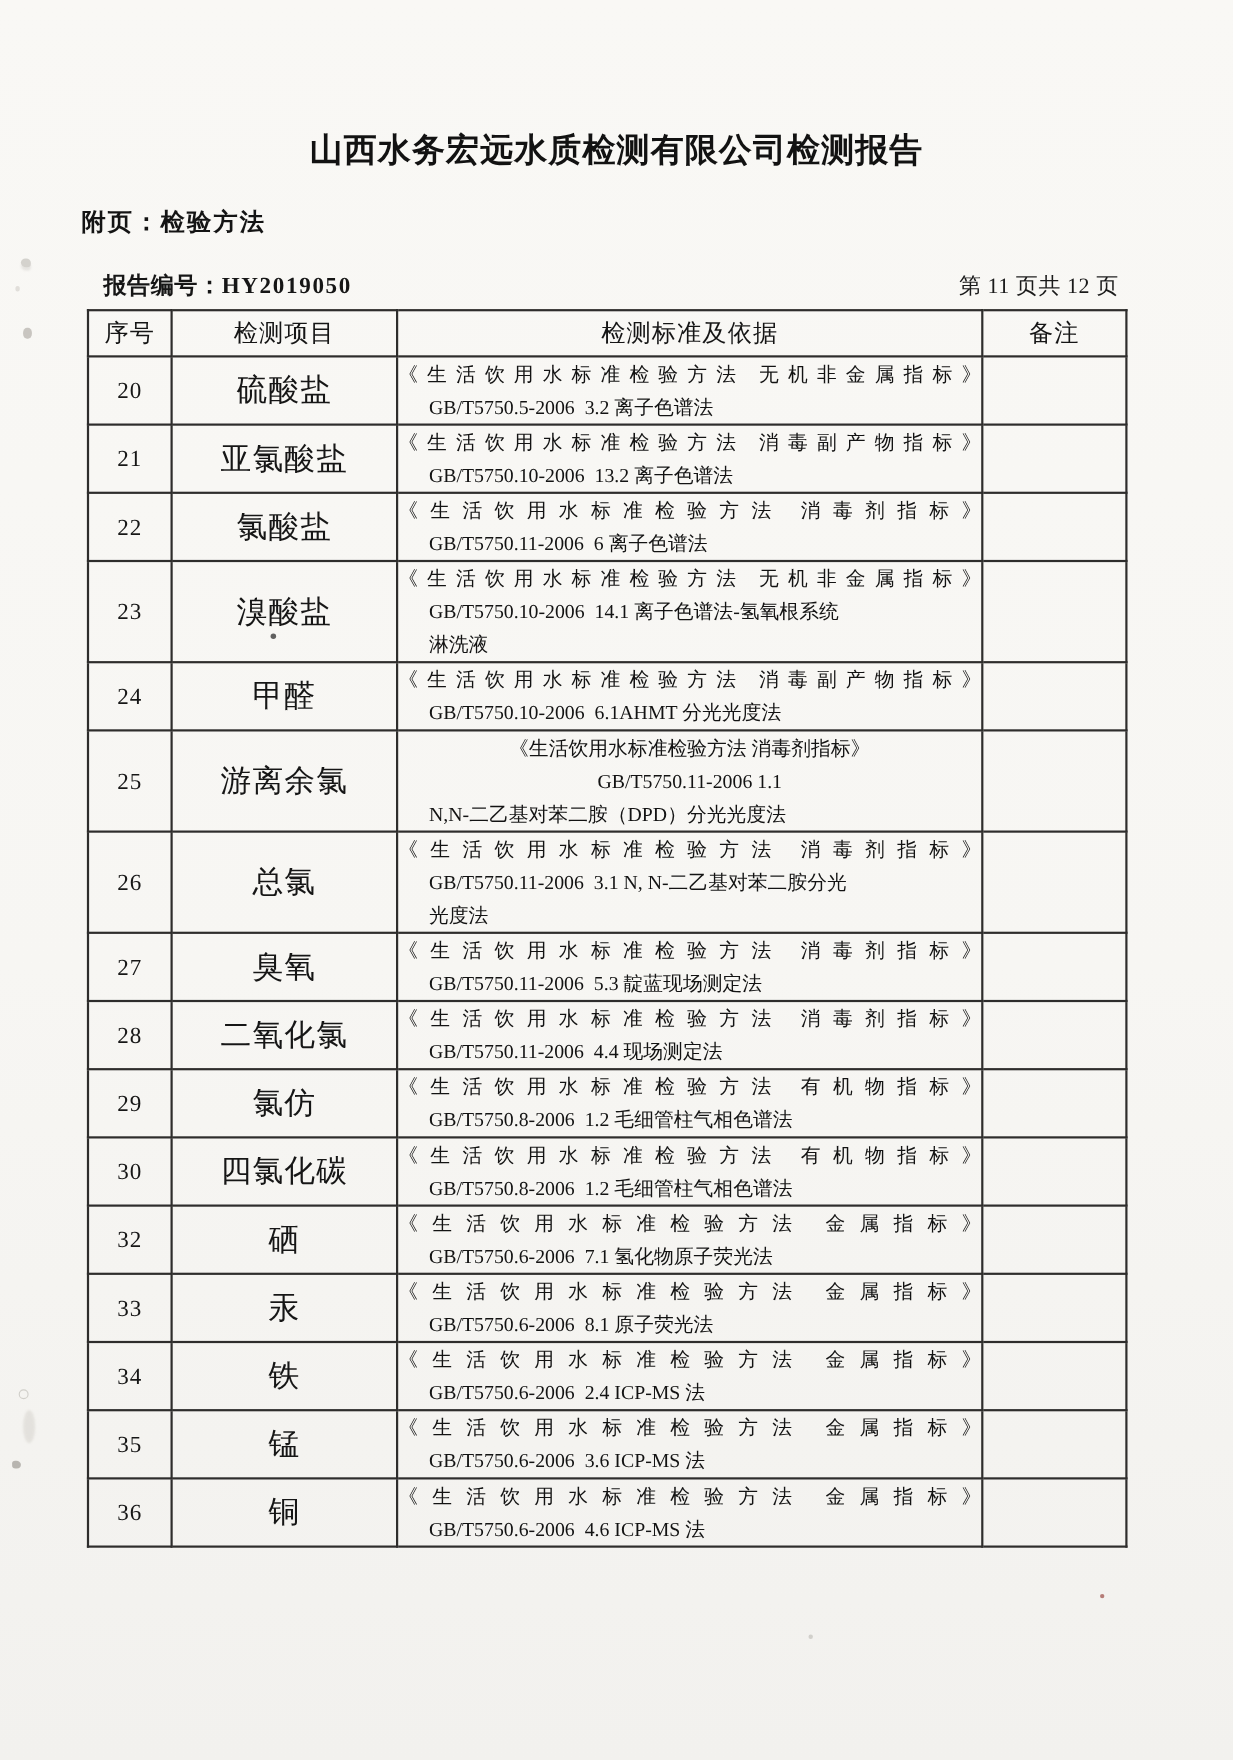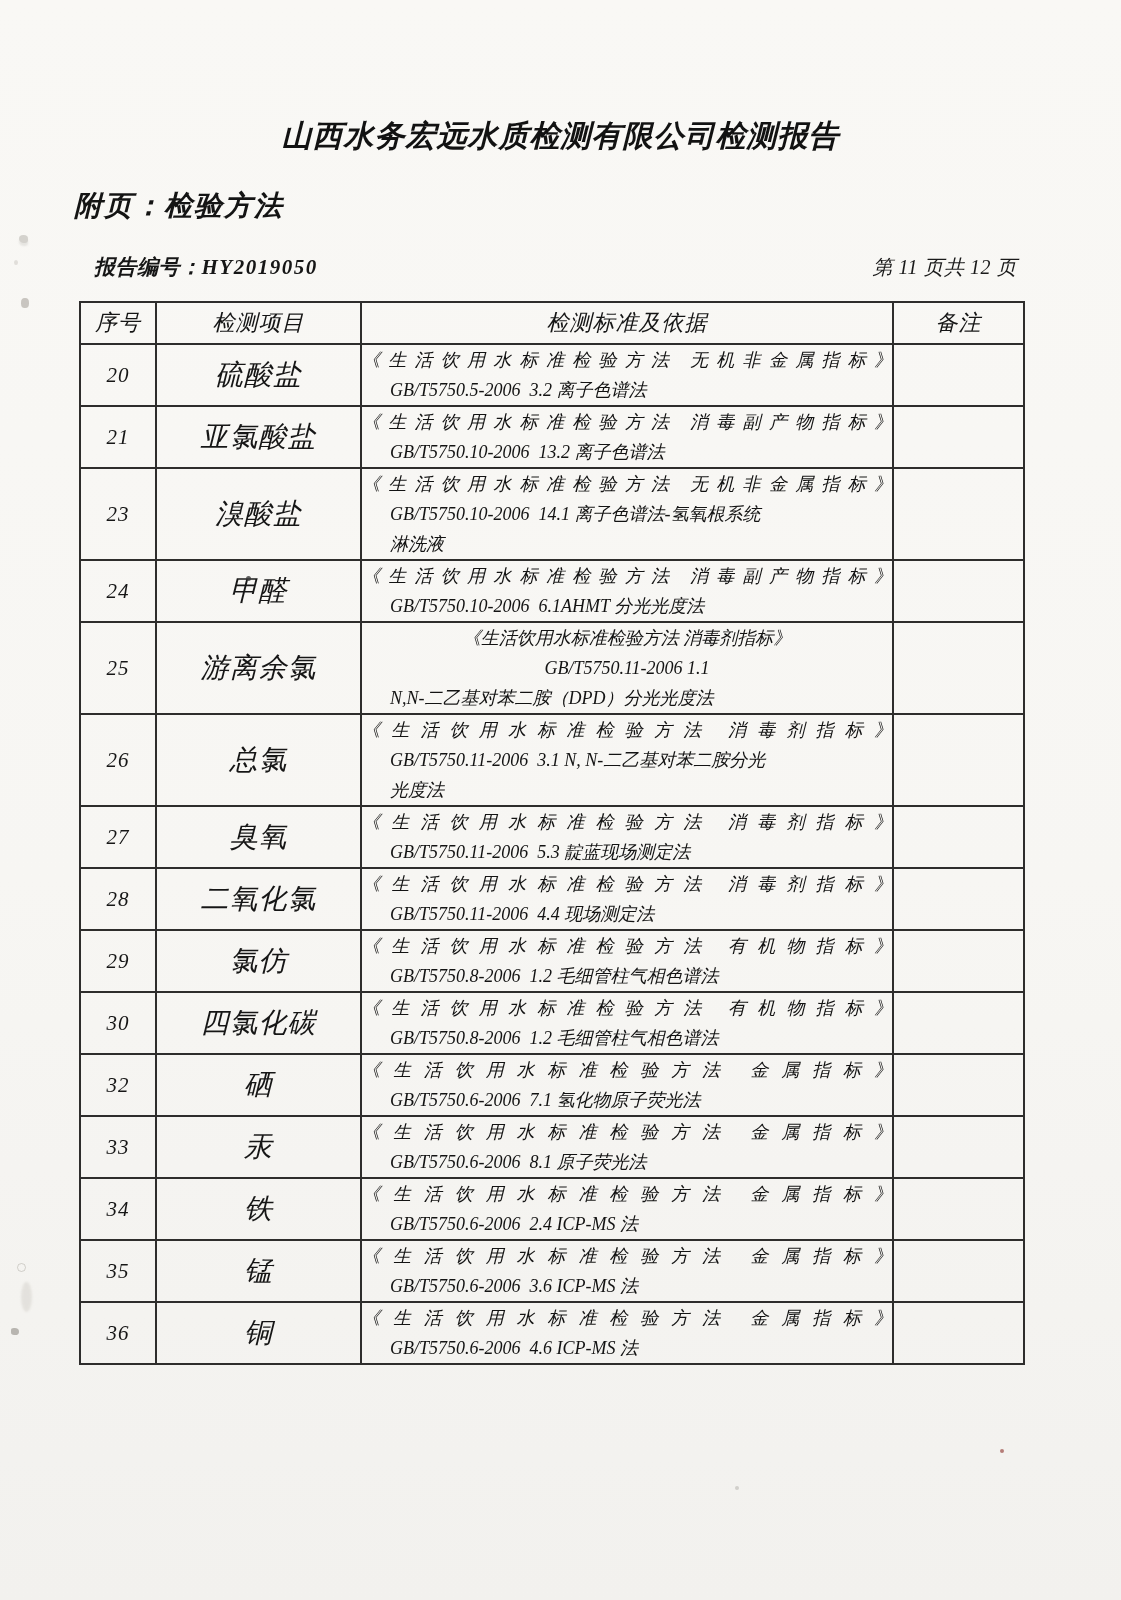--- a/index.html
+++ b/index.html
@@ -7,42 +7,41 @@
     width:1121px;height:1600px;
     font-family:"Liberation Serif","DejaVu Serif",serif;
     color:#161616;
     background:#e9e8e5;
   }
   .page{
     position:relative;
     width:1121px;height:1600px;
     background:linear-gradient(180deg,#f9f8f5 0%,#f7f6f3 55%,#f2f1ee 100%);
     overflow:hidden;
-    font-style:italic;
   }
   .title{
     padding-top:116px;
     text-align:center;
     font-size:30px;
     font-weight:bold;
     letter-spacing:1px;
     color:#121212;
   }
   .subtitle{
     margin:30px 0 0 74px;
-    font-size:28px;
+    font-size:22px;
     font-weight:bold;
     letter-spacing:2px;
     color:#141414;
   }
   .meta{
     display:flex;
     justify-content:space-between;
     align-items:flex-end;
-    margin:28px 104px 20px 94px;
+    margin:28px 104px 8px 94px;
   }
   .report-no{font-size:21px;font-weight:bold;letter-spacing:.5px;}
   .report-no .val{font-weight:bold;letter-spacing:1.5px;}
   .page-indicator{font-size:20px;color:#1a1a1a;letter-spacing:.5px;}
   table.methods{
     margin-left:79px;
     width:944px;
     border-collapse:collapse;
     table-layout:fixed;
   }
@@ -141,20 +140,29 @@
         <tr>
       <td class="c-no">21</td>
       <td class="c-item">亚氯酸盐</td>
       <td class="c-std">
             <div class="std-line a-j">《生活饮用水标准检验方法 消毒副产物指标》</div>
             <div class="std-line a-l">GB/T5750.10-2006  13.2 离子色谱法</div>
           </td>
       <td class="c-remark"></td>
     </tr>
         <tr>
+      <td class="c-no">22</td>
+      <td class="c-item">氯酸盐</td>
+      <td class="c-std">
+            <div class="std-line a-j">《生活饮用水标准检验方法 消毒剂指标》</div>
+            <div class="std-line a-l">GB/T5750.11-2006  6 离子色谱法</div>
+          </td>
+      <td class="c-remark"></td>
+    </tr>
+        <tr>
       <td class="c-no">23</td>
       <td class="c-item">溴酸盐</td>
       <td class="c-std">
             <div class="std-line a-j">《生活饮用水标准检验方法 无机非金属指标》</div>
             <div class="std-line a-l">GB/T5750.10-2006  14.1 离子色谱法-氢氧根系统</div>
             <div class="std-line a-l">淋洗液</div>
           </td>
       <td class="c-remark"></td>
     </tr>
         <tr>

